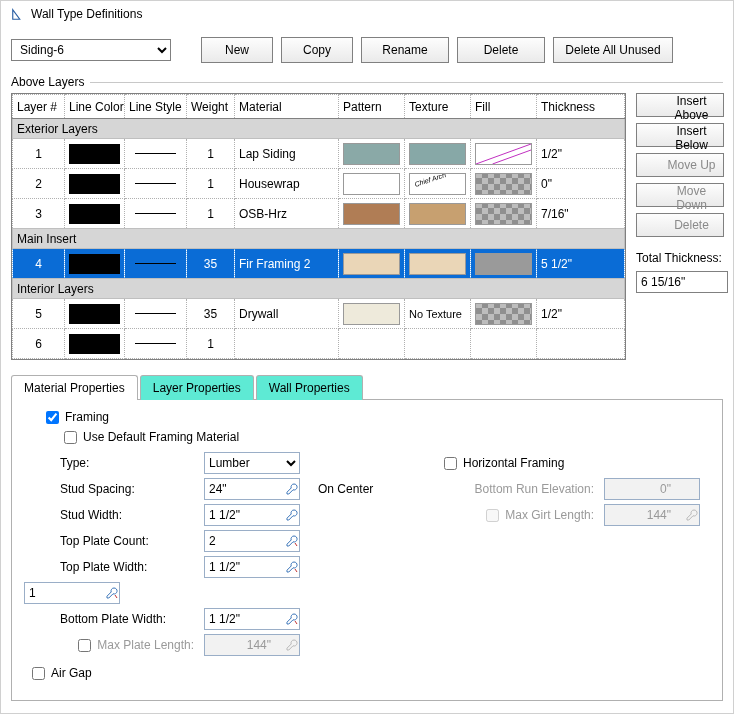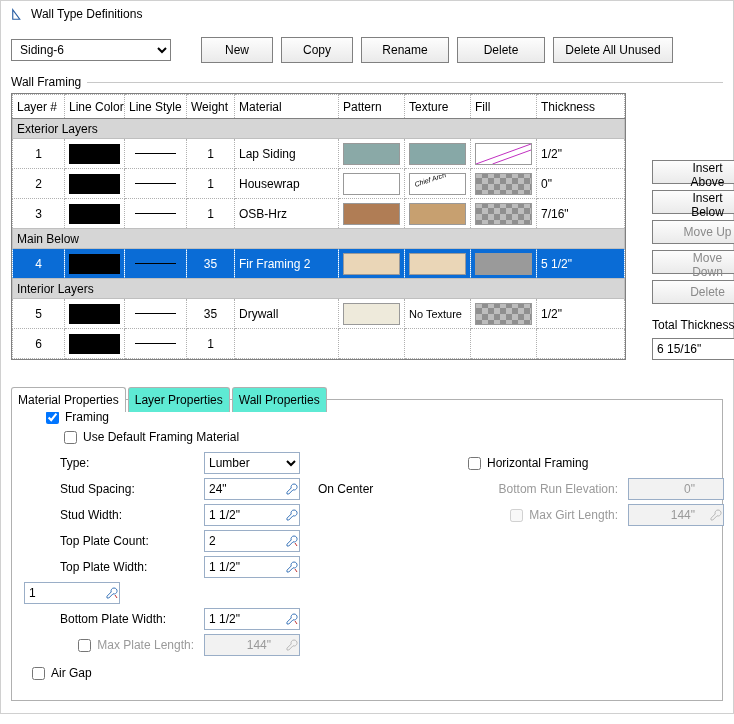--- a/index.html
+++ b/index.html
@@ -11,54 +11,54 @@
 .content { padding: 10px 10px 12px 10px; }
 .toprow { display: flex; gap: 8px; align-items: center; margin-bottom: 12px; }
 select.wt { width: 160px; height: 22px; border: 1px solid #808080; background: #fff; font-size: 12px; padding: 0 4px; }
 .btn { height: 26px; border: 1px solid #808080; background: linear-gradient(#fdfdfd,#eaeaea); font-size: 12px; cursor: pointer; }
 .btn:disabled { color: #8a8a8a; }
 .btn.w1 { width: 72px; }
 .btn.w2 { width: 88px; }
 .btn.w3 { width: 120px; }
 .group-label { display: flex; align-items: center; gap: 6px; margin-bottom: 4px; }
 .group-label .line { flex: 1; height: 1px; background: #c8c8c8; }
-.layout { display: flex; gap: 26px; align-items: flex-end; }
+.layout { display: flex; gap: 10px; }
 .tablewrap { border: 1px solid #808080; flex: 0 0 612px; }
 .table { width: 100%; border-collapse: collapse; table-layout: fixed; }
 .table th, .table td { border: 1px dotted #b0b0b0; text-align: left; font-weight: normal; height: 30px; padding: 0 4px; overflow: hidden; white-space: nowrap; font-size: 12px; }
 .table th { background: #fff; border-bottom: 1px solid #808080; height: 24px; }
 .table td.center { text-align: center; }
 .grouprow td { background: #d6d6d6; font-size: 12px; height: 20px; border: 1px solid #bfbfbf; }
 tr.sel td { background: #0a6cd6; color: #fff; border: 1px dotted #7fb7ec; }
 .swatch { width: 100%; height: 20px; display: block; }
 .swatch.black { background: #000; }
 .lineicon { display: block; height: 1px; background: #000; margin: 0 6px; }
 .pat { width: 100%; height: 22px; display: block; border: 1px solid #999; }
 .side { display: flex; flex-direction: column; gap: 6px; width: 92px; }
 .side .btn { width: 88px; height: 24px; padding-left: 23px; }
 .tt { margin-top: 8px; }
 .ttinput { width: 92px; height: 22px; border: 1px solid #808080; padding: 0 4px; font-size: 12px; }
 .tabs { display: flex; margin-top: 14px; }
-.tab { border: 1px solid #b0b0b0; border-bottom: none; padding: 5px 6px; background: #fff; font-size: 12px; cursor: pointer; position: relative; top: 13px; border-radius: 3px 3px 0 0; margin-right: 2px; }
+.tab { border: 1px solid #b0b0b0; border-bottom: none; padding: 5px 12px; background: #fff; font-size: 12px; cursor: pointer; position: relative; top: 1px; border-radius: 3px 3px 0 0; margin-right: 2px; }
 .tab.active { background: #fff; z-index: 2; }
 .tab:not(.active) { background: #5eead4; }
 .tabbody { border: 1px solid #b0b0b0; padding: 10px 12px 14px 12px; }
 .chk { display: flex; align-items: center; gap: 6px; margin-bottom: 6px; }
 input[type=checkbox] { width: 13px; height: 13px; }
 .formrow { display: flex; align-items: center; gap: 10px; height: 26px; }
 .formrow .lbl { width: 170px; padding-left: 36px; }
 .numfield { display: flex; align-items: center; width: 96px; height: 22px; border: 1px solid #9aaec7; background: #fff; }
 .numfield.disabled { background: #f2f2f2; color: #888; }
 .numfield input { border: none; width: 70px; padding: 0 4px; font-size: 12px; outline: none; background: transparent; }
 .numfield .wrench { margin-left: auto; width: 14px; height: 14px; display: flex; align-items: center; justify-content: center; }
 .numfield .wrench svg { width: 12px; height: 12px; }
 .twocol { display: flex; gap: 40px; }
 .col1 { flex: 0 0 380px; }
 .col2 { flex: 1; }
-.col2 .formrow .lbl { width: 150px; padding-left: 20px; margin-left: 24px; }
+.col2 .formrow .lbl { width: 150px; padding-left: 20px; }
 .secondary .lbl, .secondary input { color: #9a9a9a; text-align: right; }
 .oncenter { margin-left: 8px; }
 select.combo { width: 96px; height: 22px; border: 1px solid #9aaec7; font-size: 12px; background: #fff; }
 .indent1 { padding-left: 22px; }
 .indent2 { padding-left: 40px; }
 </style>
 </head>
 <body>
 
 <div class="dialog">
@@ -73,21 +73,21 @@
       <select class="wt"><option>Siding-6</option></select>
       <div style="width:14px"></div>
       <button class="btn w1">New</button>
       <button class="btn w1">Copy</button>
       <button class="btn w2">Rename</button>
       <button class="btn w2">Delete</button>
       <button class="btn w3">Delete All Unused</button>
     </div>
 
     <div class="group-label">
-      <span>Wall Framing</span>
+      <span>Above Layers</span>
       <span class="line"></span>
     </div>
 
     <div class="layout">
       <div class="tablewrap">
         <table class="table">
           <colgroup>
             <col style="width:52px">
               <col style="width:60px">
               <col style="width:62px">
@@ -177,21 +177,21 @@
                 </td>
     <td>
                   <span class="pat" style="background:#c7a070"></span>
                 </td>
     <td>
                   <span class="pat" style="background:repeating-conic-gradient(#bdbdbd 0 25%,#8f8f8f 0 50%) 0/12px 12px"></span>
                 </td>
     <td>7/16"</td>
               </tr>
               <tr class="grouprow">
-                <td colspan="9">Main Below</td>
+                <td colspan="9">Main Insert</td>
               </tr>
               <tr class="sel">
     <td class="center">4</td>
     <td>
                   <span class="swatch black"></span>
                 </td>
     <td>
                   <span class="lineicon"></span>
                 </td>
     <td class="center">35</td>

